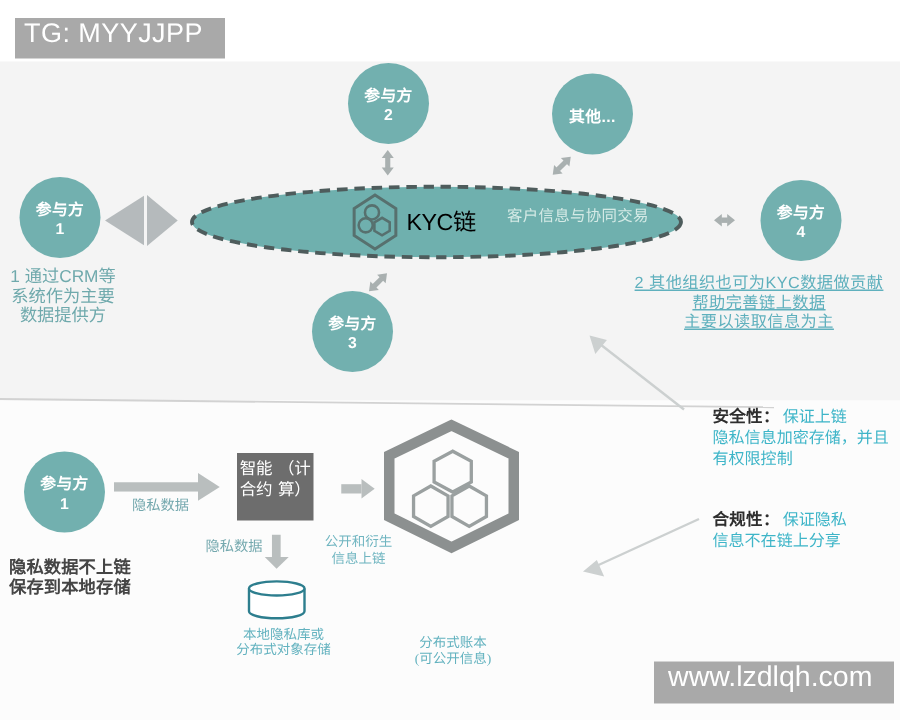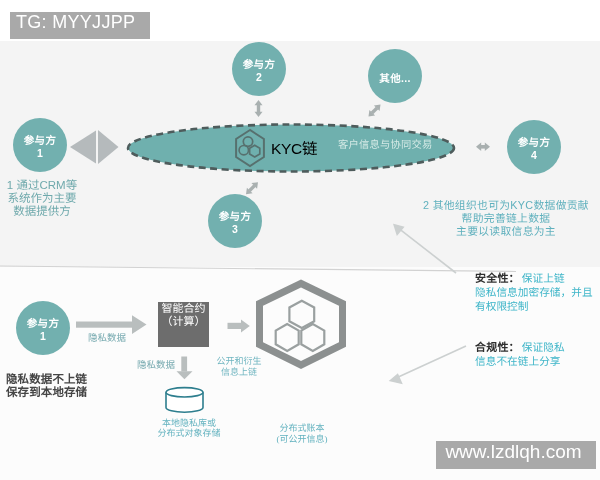--- a/index.html
+++ b/index.html
@@ -24,33 +24,33 @@
            justify-content:center;text-align:center;}
   
   #hub-title{left:271px;top:140px;width:60px;font-size:15.5px;font-weight:400;
              color:#000000;letter-spacing:-.3px;line-height:18px;}
   #hub-subtitle{left:338px;top:138px;width:110px;font-size:10.3px;line-height:14px;
                 color:#d5eae6;letter-spacing:.2px;
                 font-family:"Liberation Serif",serif;}
   
   .note{font-size:11.5px;line-height:12.9px;text-align:center;}
   #note-left{left:1px;top:179px;width:82px;color:#6fa9ac;}
-  #note-right{left:414px;top:199px;width:184px;color:#5fb0bd;font-size:10.8px;line-height:12.75px;letter-spacing:.3px;}
+  #note-right{left:414px;top:183px;width:184px;color:#5fb0bd;font-size:10.8px;line-height:12.75px;letter-spacing:.3px;text-decoration:underline;}
   
   .flabel{font-family:"Liberation Serif",serif;font-size:9px;
           line-height:10.5px;color:#6fb5c0;text-align:center;}
   #lbl-priv1{left:84px;top:333px;width:46px;font-size:9.5px;color:#74a8ae;}
   #lbl-priv2{left:133px;top:360px;width:46px;font-size:9.5px;color:#74a8ae;}
   #lbl-open{left:209px;top:356px;width:60px;text-align:center;}
   #lbl-ledger{left:267px;top:375px;width:70px;color:#63b2bf;margin-top:48px;}
   #lbl-db{left:144px;top:419px;width:90px;color:#63b2bf;line-height:9.6px;}
   
   #contract-box{left:158px;top:302px;width:51px;height:45px;background:#6d6d6d;
       color:#fff;font-size:11px;line-height:13.3px;padding-bottom:8px;box-sizing:border-box;display:flex;
-      flex-direction:column;align-items:center;justify-content:flex-start;
+      flex-direction:row;align-items:center;justify-content:flex-start;
       text-align:center;}
   
   #local-note{left:6px;top:373px;width:110px;color:#454545;font-weight:600;
       font-size:11.5px;line-height:13px;letter-spacing:.1px;}
   
   .callout{width:137px;font-size:10.7px;line-height:14px;color:#3eb5c8;}
   .callout .ctitle{font-size:11px;font-weight:bold;color:#2e2e2e;
       letter-spacing:.2px;margin-right:2px;}
   #callout-security{left:475px;top:271px;}
   #callout-compliance{left:475px;top:340px;}

